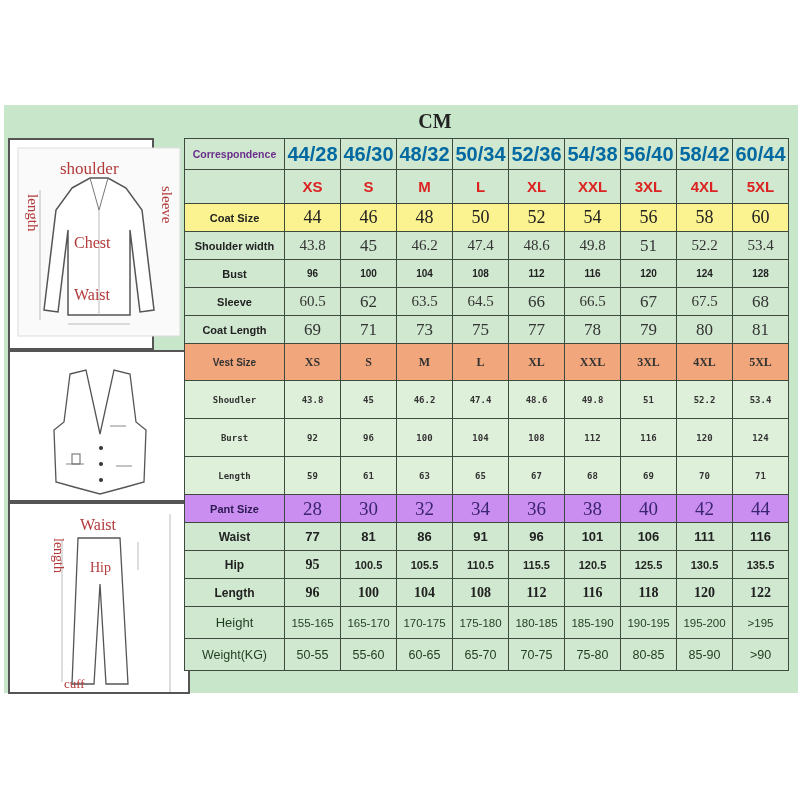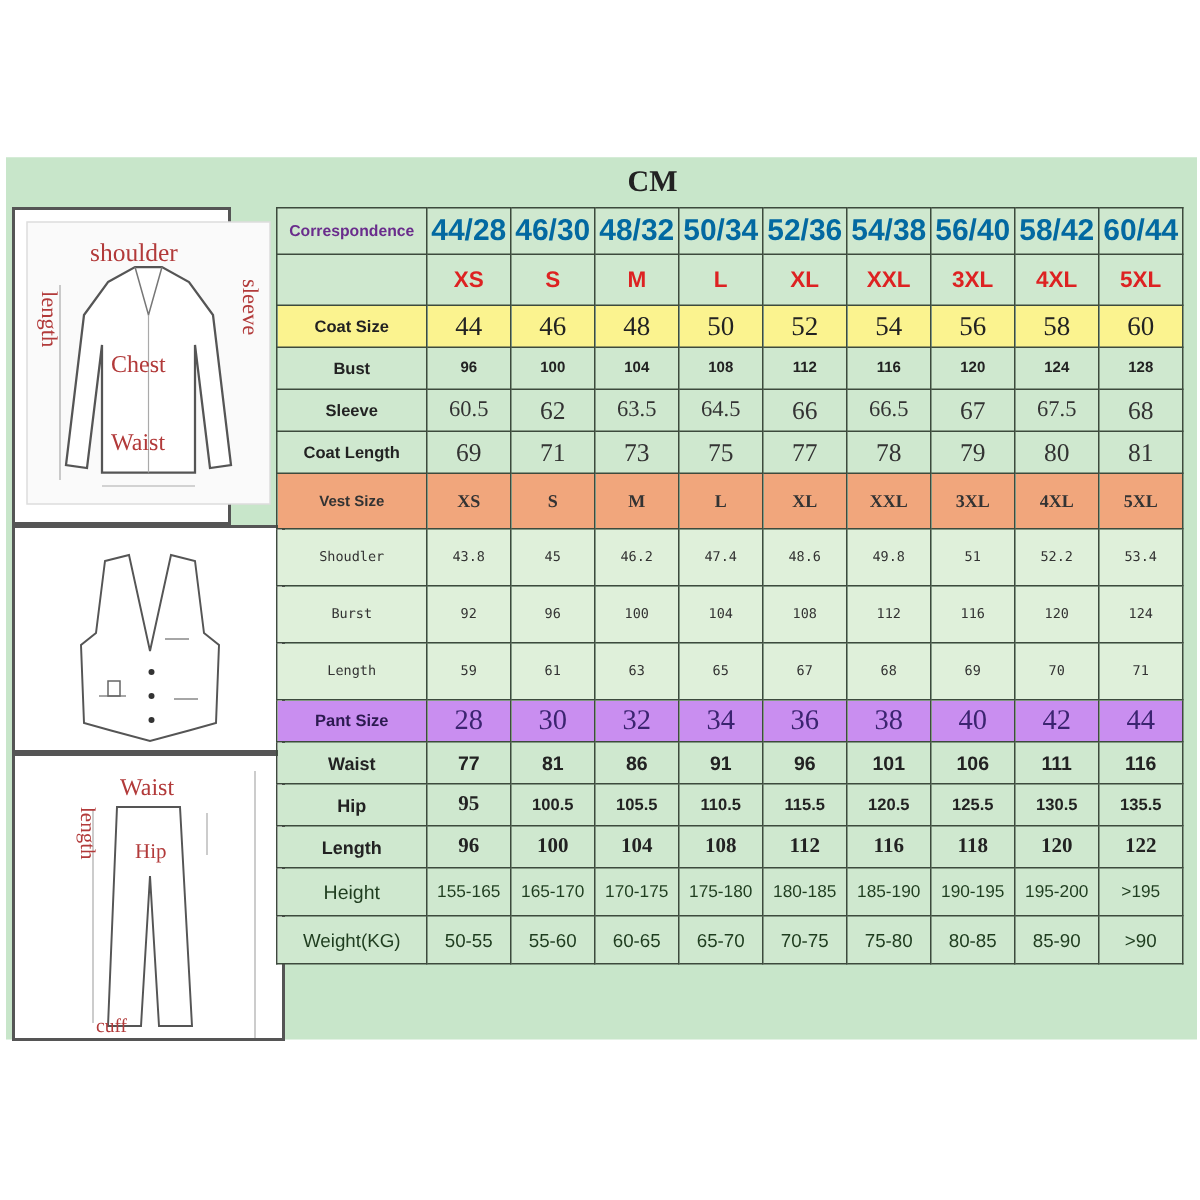--- a/index.html
+++ b/index.html
@@ -26,21 +26,21 @@
   .r-alpha td { height: 34px; background: #cfe8cf; font-weight: bold; font-size: 15px; color: #d22; }
   .r-coat td { height: 28px; background: #fbf38f; font-family: "Liberation Serif", serif; font-size: 18px; color: #222; }
   .r-coat td.lbl { font-family: "Liberation Sans", sans-serif; font-size: 11px; font-weight: bold; }
   .r-cm td { height: 28px; background: #cfe8cf; font-family: "Liberation Serif", serif; font-size: 15px; color: #333; }
   .r-cm td.lbl { font-family: "Liberation Sans", sans-serif; font-size: 11px; font-weight: bold; color: #222; }
   .r-cm td.sm { font-family: "Liberation Sans", sans-serif; font-size: 10px; font-weight: bold; color: #222; }
   .r-cm td.lg { font-size: 17px; }
 
   .r-vest td { height: 37px; background: #f1a67c; font-family: "Liberation Serif", serif; font-size: 12px; font-weight: bold; color: #333; }
   .r-vest td.lbl { font-family: "Liberation Sans", sans-serif; font-size: 10px; }
-  .r-vm td { height: 38px; background: #dff0da; font-family: "DejaVu Sans Mono", monospace; font-size: 9px; font-weight: normal; color: #333; margin-top: 30px; }
+  .r-vm td { height: 38px; background: #dff0da; font-family: "DejaVu Sans Mono", monospace; font-size: 9px; font-weight: bold; color: #333; margin-top: 30px; }
 
   .r-pant td { height: 28px; background: #c98ef0; font-family: "Liberation Serif", serif; font-size: 19px; color: #3b2470; }
   .r-pant td.lbl { font-family: "Liberation Sans", sans-serif; font-size: 11px; font-weight: bold; color: #2c1a50; }
   .r-pm td { height: 28px; background: #cfe8cf; font-weight: bold; font-size: 13px; color: #222; }
   .r-pm td.lbl { font-size: 12px; }
   .r-pm td.sm { font-size: 11px; }
   .r-pm td.serif { font-family: "Liberation Serif", serif; font-size: 14px; }
 
   .r-hw td { height: 32px; background: #cfe8cf; font-weight: normal; font-size: 11.5px; color: #1f3d1f; }
   .r-hw td.lbl { font-size: 13px; }
@@ -143,20 +143,32 @@
       <td>46</td>
       <td>48</td>
       <td>50</td>
       <td>52</td>
       <td>54</td>
       <td>56</td>
       <td>58</td>
       <td>60</td>
     </tr>
 
+    <tr class="r-cm">
+      <td class="lbl">Shoulder width</td>
+      <td>43.8</td>
+      <td class="lg">45</td>
+      <td>46.2</td>
+      <td>47.4</td>
+      <td>48.6</td>
+      <td>49.8</td>
+      <td class="lg">51</td>
+      <td>52.2</td>
+      <td>53.4</td>
+    </tr>
 
     <tr class="r-cm">
       <td class="lbl">Bust</td>
       <td class="sm">96</td>
       <td class="sm">100</td>
       <td class="sm">104</td>
       <td class="sm">108</td>
       <td class="sm">112</td>
       <td class="sm">116</td>
       <td class="sm">120</td>

